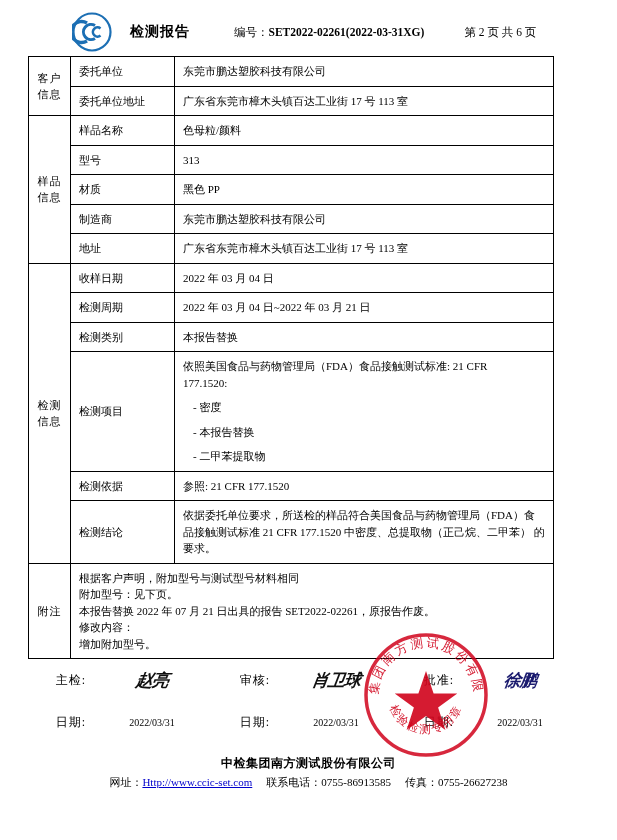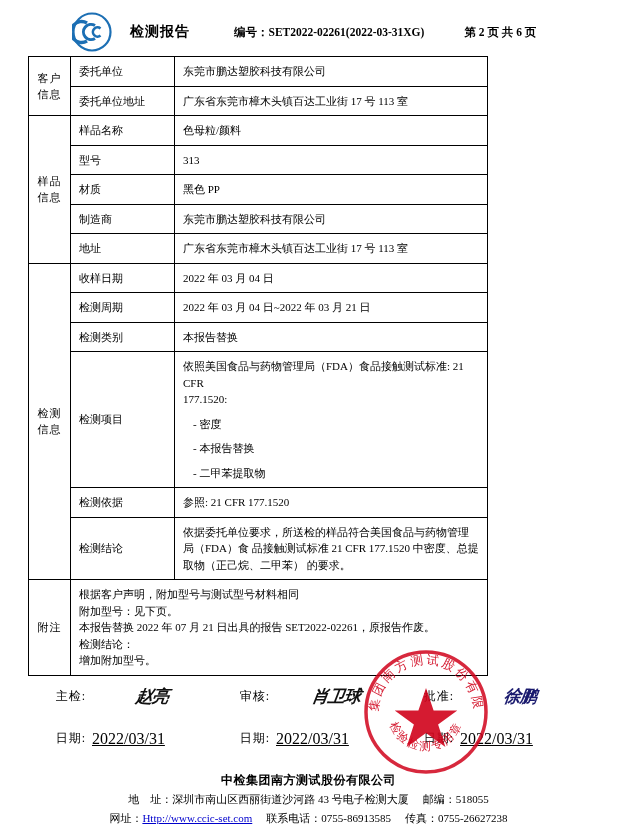--- a/index.html
+++ b/index.html
@@ -47,31 +47,31 @@
     letter-spacing: 1px;
     margin-right: 44px;
     white-space: nowrap;
   }
   .hdr-code {
     font-size: 11.5px;
     font-weight: bold;
     white-space: nowrap;
     margin-right: 40px;
   }
-  .hdr-code .lbl { font-weight: bold; }
+  .hdr-code .lbl { font-weight: normal; }
   .hdr-page {
     font-size: 11.5px;
-    font-weight: bold;
+    font-weight: normal;
     white-space: nowrap;
   }
 
   
   table.main {
     border-collapse: collapse;
-    width: 460px;
+    width: 526px;
     table-layout: fixed;
     margin: 0;
   }
   table.main td {
     border: 1px solid #000;
     padding: 6px 8px;
     vertical-align: middle;
     font-size: 11px;
     line-height: 1.5;
   }
@@ -120,22 +120,22 @@
   }
   .sig-label {
     width: 58px;
     text-align: right;
     padding-right: 6px;
     font-size: 12px;
     letter-spacing: 1px;
   }
   .sig-value {
     width: 120px;
-    font-size: 16px;
-    text-decoration: underline;
+    text-align: center;
+    font-size: 10px;
   }
   .sig-hand {
     width: 120px;
     text-align: center;
     font-family: "Liberation Serif", serif;
     font-style: italic;
     font-size: 17px;
     font-weight: bold;
     color: #111;
     transform: skewX(-8deg);
@@ -281,21 +281,21 @@
       </tr>
 
       <tr>
         <td class="sect">
           <span class="l">附注</span>
         </td>
         <td class="notes" colspan="2">
           <span class="ln">根据客户声明，附加型号与测试型号材料相同</span>
           <span class="ln">附加型号：见下页。</span>
           <span class="ln">本报告替换 2022 年 07 月 21 日出具的报告 SET2022-02261，原报告作废。</span>
-          <span class="ln">检测结论：</span>
+          <span class="ln">修改内容：</span>
           <span class="ln">增加附加型号。</span>
         </td>
       </tr>
     </tbody>
   </table>
 
   <div class="sigwrap">
 
     <div class="sigrow">
       <div class="sig-cell">
@@ -341,20 +341,17 @@
           <textPath href="#arcBot" startOffset="50%" text-anchor="middle">检验检测专用章</textPath>
         </text>
         <polygon points="68,44 75.6,66.5 99.3,66.5 80.1,80.4 87.4,103 68,89 48.6,103 55.9,80.4 36.7,66.5 60.4,66.5" fill="#d0021b" opacity="0.9"></polygon>
       </svg>
     </div>
   </div>
 
   <div class="footer">
     <span class="ln co">中检集团南方测试股份有限公司</span>
     <span class="ln">
-      <span>地　址：</span><span>深圳市南山区西丽街道沙河路 43 号电子检测大厦</span><span class="sp"></span><span>邮编：</span><span>518055</span>
-    </span>
-    <span class="ln">
       <span>网址：</span><span class="url">Http://www.ccic-set.com</span><span class="sp"></span><span>联系电话：</span><span>0755-86913585</span><span class="sp"></span><span>传真：</span><span>0755-26627238</span>
     </span>
   </div>
 
 </div>
 
 </body></html>

